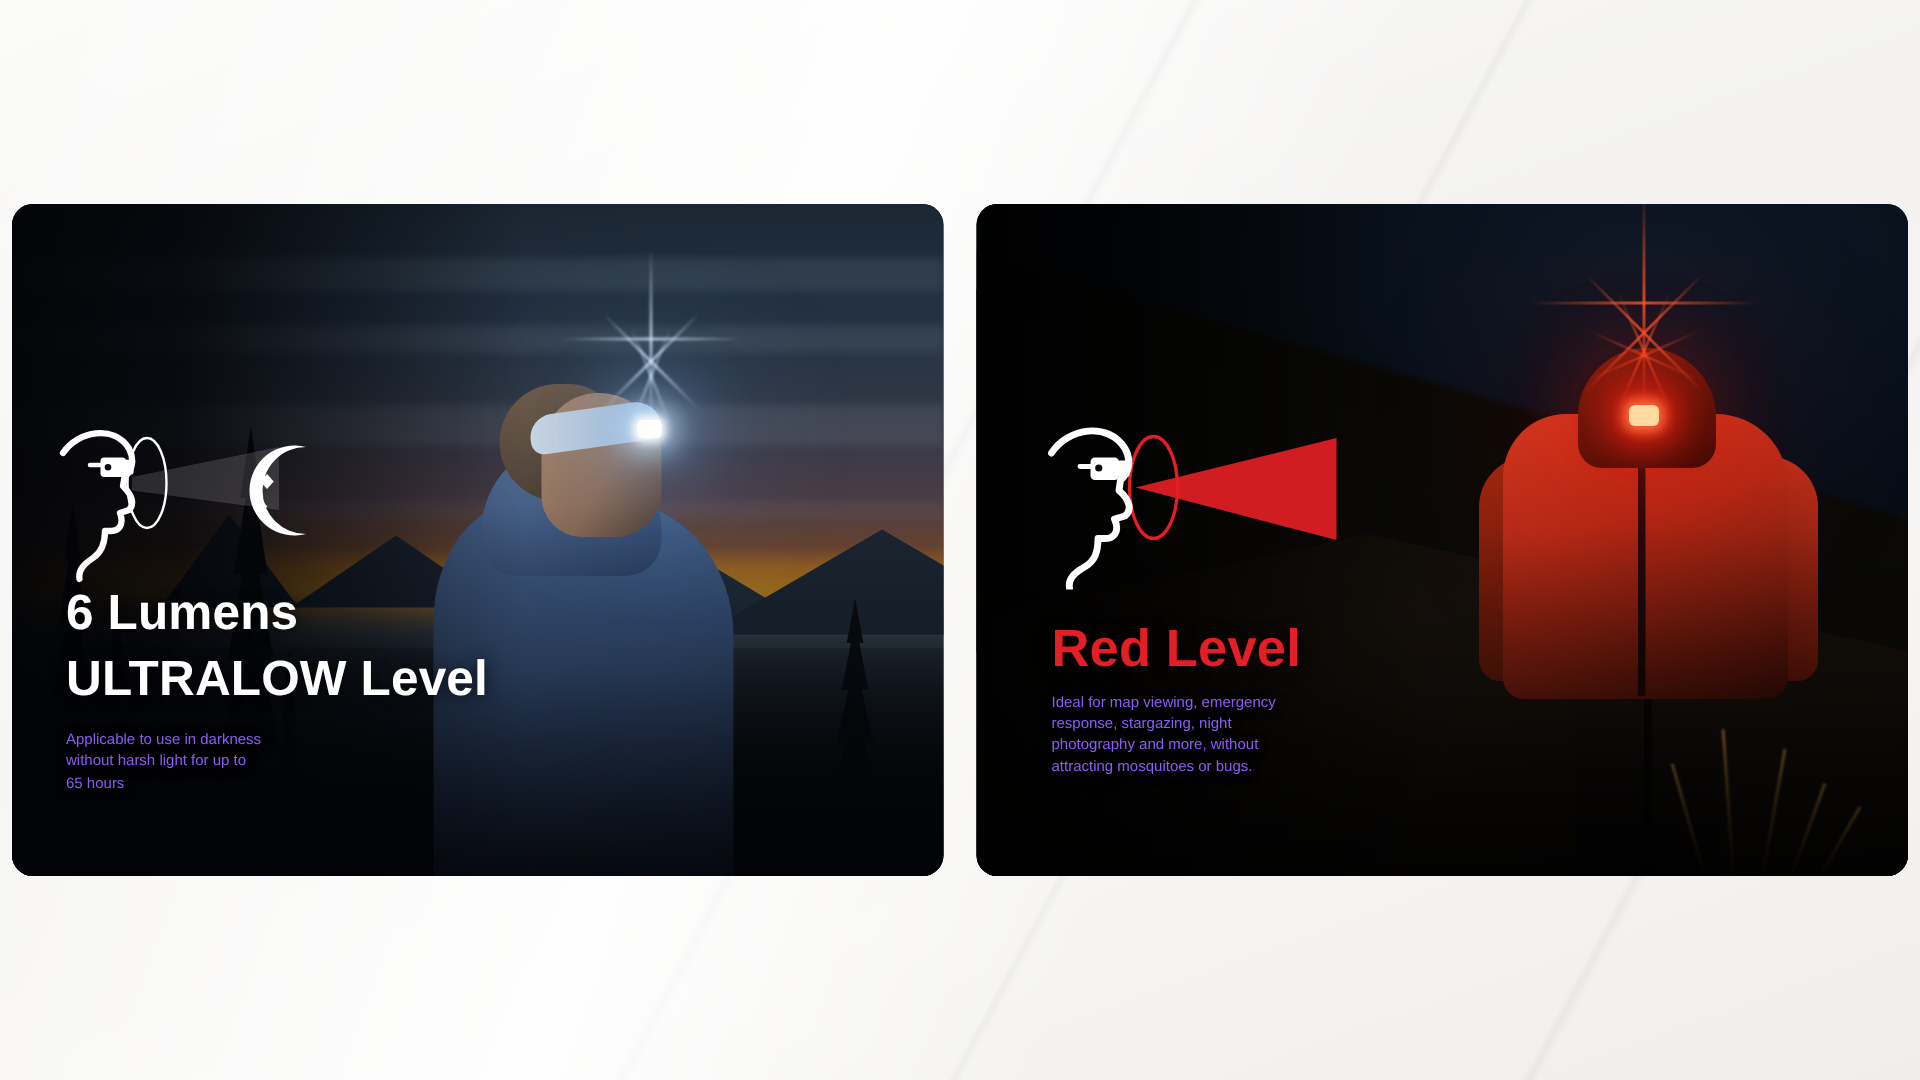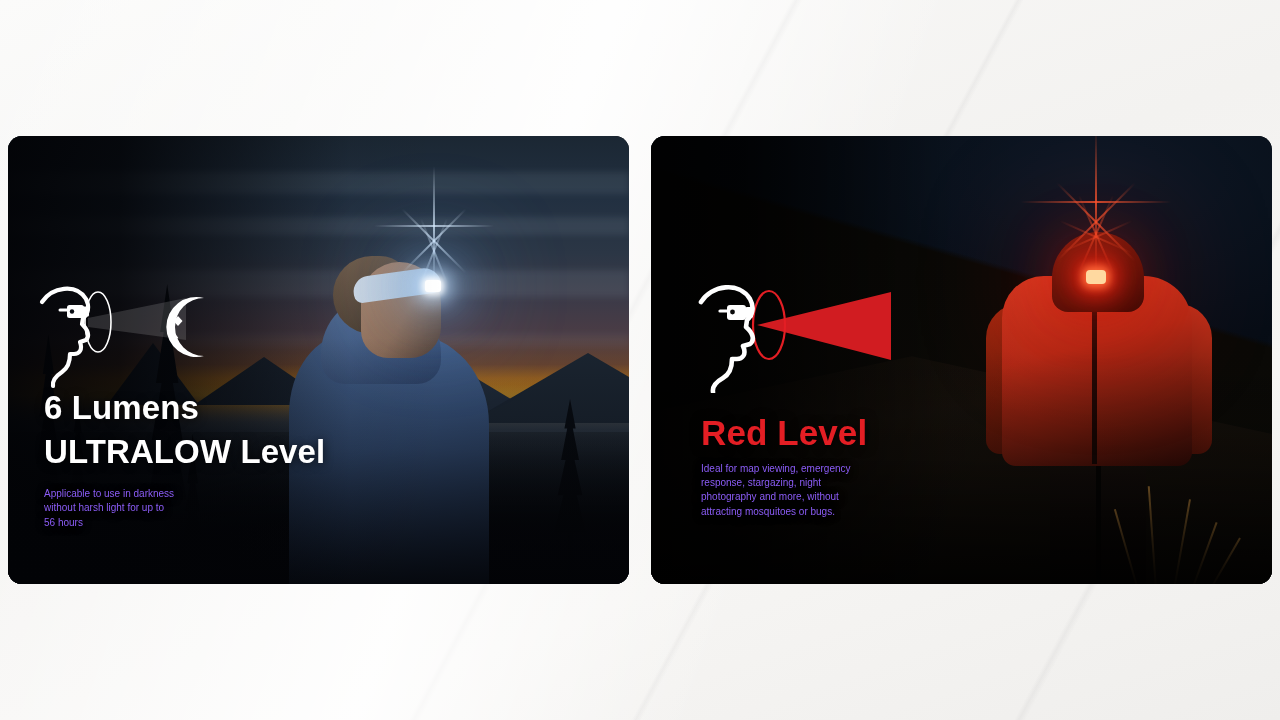--- a/index.html
+++ b/index.html
@@ -322,21 +322,21 @@
           <path d="M142 36 l4.5 5 -4.5 5 -4.5 -5 Z" fill="#ffffff"></path>
           <path d="M139 54 l3.2 3.6 -3.2 3.6 -3.2 -3.6 Z" fill="#ffffff"></path>
         </svg>
       </div>
 
       <div class="txt txt-l">
         <div class="title">6 Lumens
 ULTRALOW Level</div>
         <div class="desc">Applicable to use in darkness
 without harsh light for up to
-56 hours</div>
+65 hours</div>
       </div>
 
     </div>
   </div>
 
   <div class="card">
     <div class="sky-r"></div>
     <div class="ridge"></div>
     <div class="hill"></div>
     <div class="hill2"></div>

